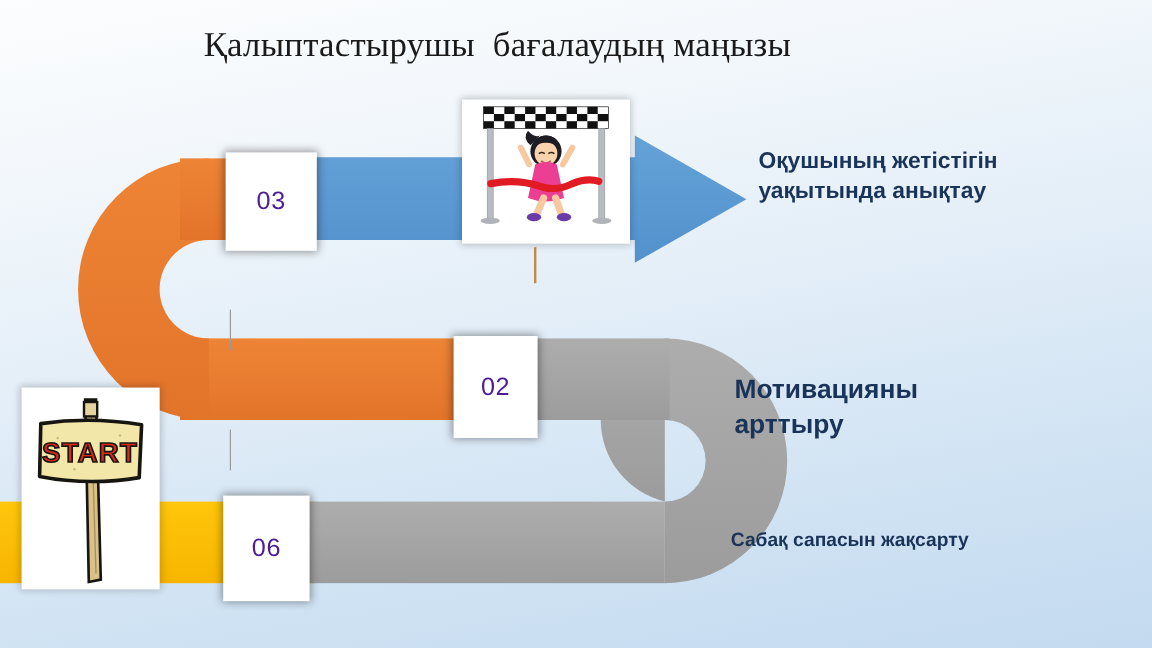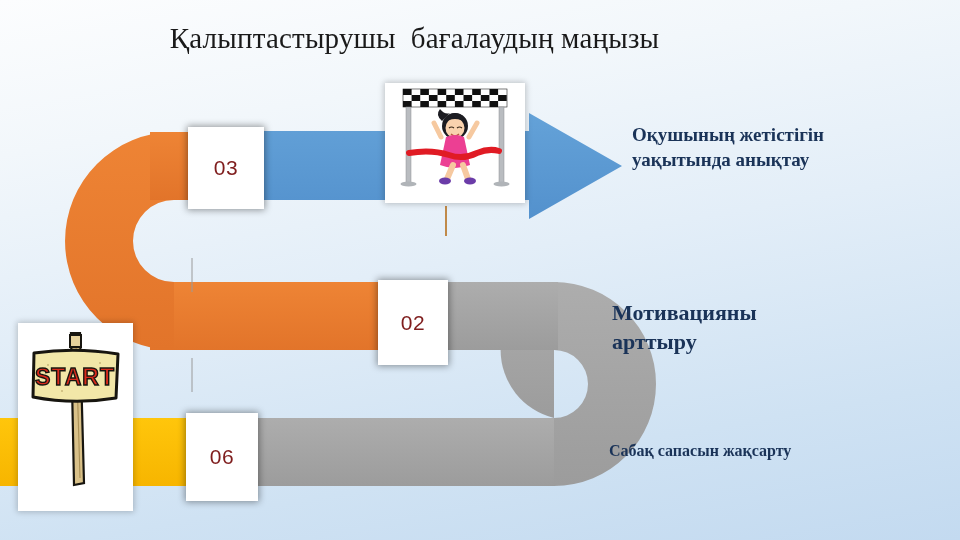--- a/index.html
+++ b/index.html
@@ -49,48 +49,48 @@
     position: absolute;
     background: #ffffff;
     box-shadow: 0 0 7px 1px rgba(0,0,0,0.40);
     display: flex;
     align-items: center;
     justify-content: center;
   }
   .num-card span {
     font-family: "Liberation Sans", sans-serif;
     font-size: 21px;
-    color: #7f1d1d;
+    color: #4c1d95;
     letter-spacing: 0.5px;
   }
   #card-03 { left: 188px; top: 127px; width: 76px; height: 82px; }
   #card-02 { left: 378px; top: 280px; width: 70px; height: 85px; }
   #card-01 { left: 186px; top: 413px; width: 72px; height: 88px; }
 
   
   .pic-card {
     position: absolute;
     background: #ffffff;
     box-shadow: 0 0 6px 1px rgba(0,0,0,0.22);
     overflow: hidden;
   }
   #pic-finish { left: 385px; top: 83px; width: 140px; height: 120px; }
-  #pic-start  { left: 18px;  top: 323px; width: 115px; height: 188px; }
+  #pic-start  { left: 18px;  top: 323px; width: 115px; height: 168px; }
 
   
   .callout {
     position: absolute;
-    font-family: Liberation Serif, serif;
+    font-family: Liberation Sans, sans-serif;
     font-weight: bold;
     color: #1a3358;
     line-height: 1.32;
     white-space: pre-line;
   }
   #callout-1 { left: 632px; top: 122px; width: 290px; font-size: 19px; }
-  #callout-2 { left: 612px; top: 298px; width: 300px; font-size: 22px; }
+  #callout-2 { left: 612px; top: 310px; width: 300px; font-size: 22px; }
   #callout-3 { left: 609px; top: 440px; width: 330px; font-size: 16px; }
 </style>
 </head>
 <body>
 
 <div id="slide">
 
   <div id="title">Қалыптастырушы  бағалаудың маңызы</div>
 
   <svg id="ribbon" viewBox="0 0 960 540">

